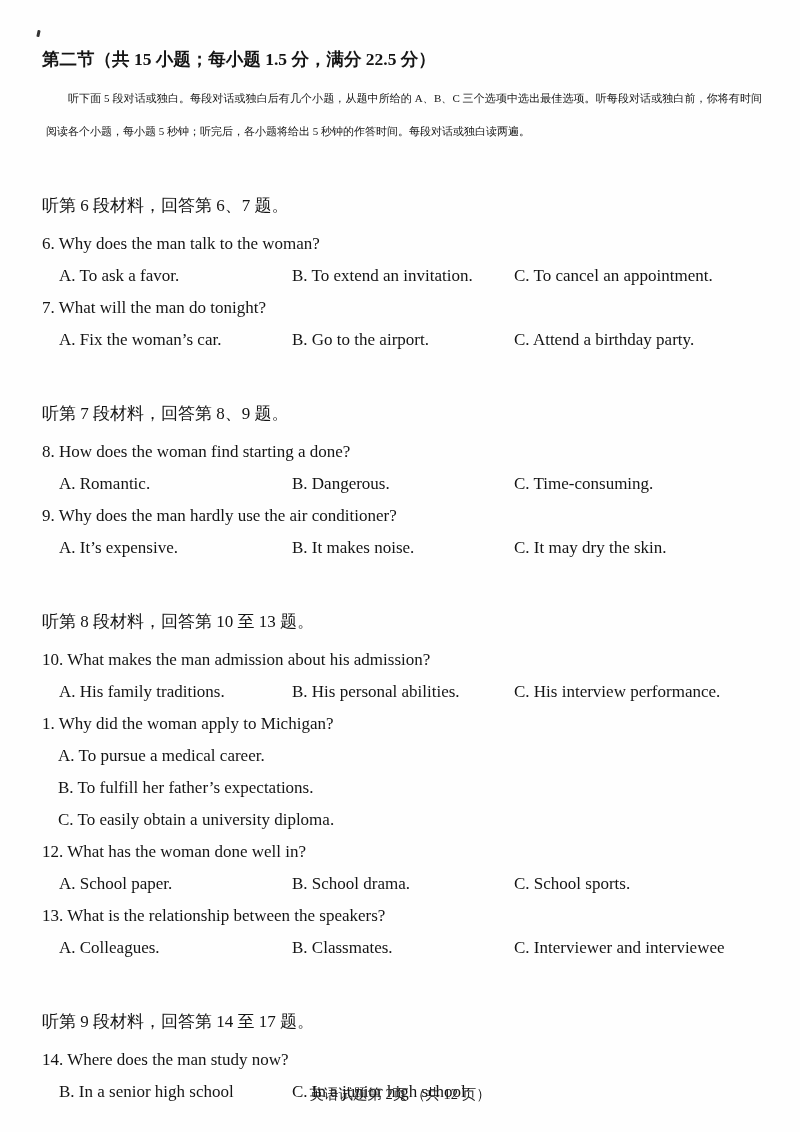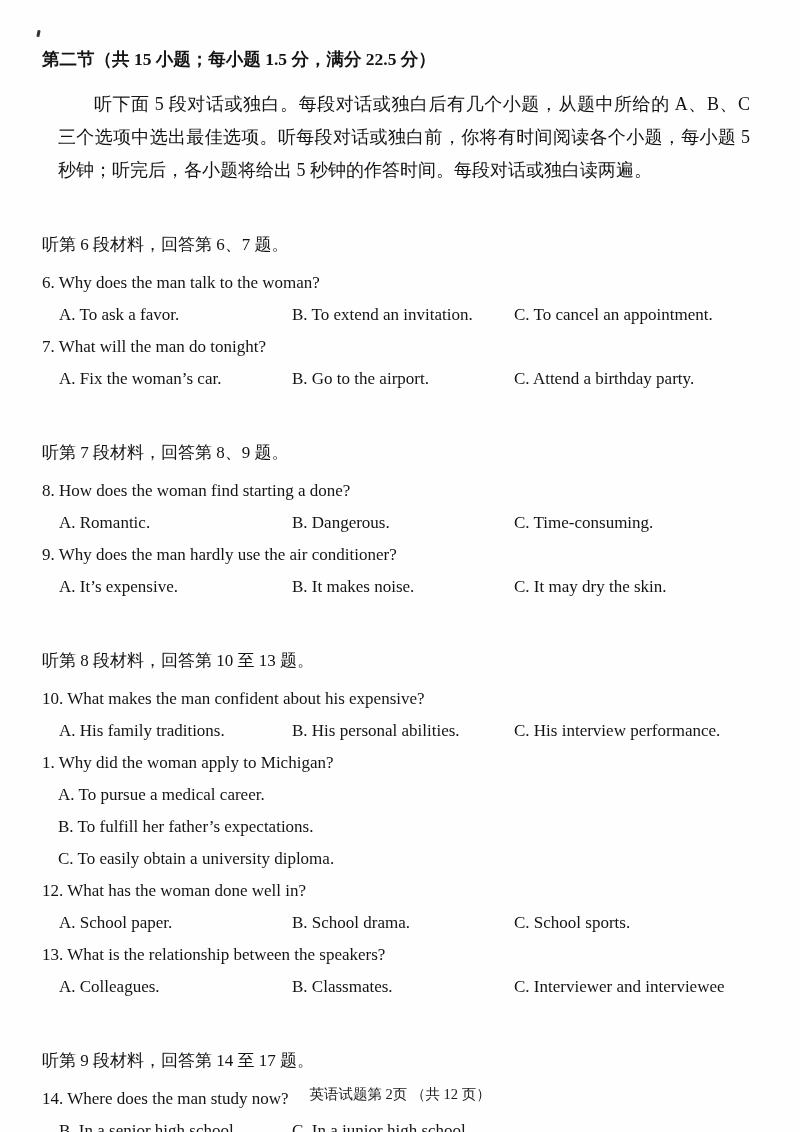--- a/index.html
+++ b/index.html
@@ -13,25 +13,25 @@
     overflow: hidden;
   }
   .content { padding: 46px 34px 0 42px; }
   .section-title {
     font-weight: bold;
     font-size: 17.5px;
     line-height: 26px;
     margin-bottom: 10px;
   }
   .instructions {
-    font-size: 18px;
+    font-size: 11px;
     line-height: 33px;
     text-indent: 2em;
     text-align: justify;
-    margin: 16px;
+    margin: 4px;
   }
   .block-header {
     font-size: 17px;
     line-height: 32px;
     margin-top: 42px;
     margin-bottom: 6px;
   }
   .q-line { font-size: 17px; line-height: 32px; }
   .opts {
     display: grid;
@@ -106,21 +106,21 @@
       <div class="opts">
         <span>A. It’s expensive.</span>
         <span>B. It makes noise.</span>
         <span>C. It may dry the skin.</span>
       </div>
     </div>
 
     <div>
       <div class="block-header">听第 8 段材料，回答第 10 至 13 题。</div>
 
-      <div class="q-line"><span>10.</span> <span>What makes the man confident about his expensive?</span></div>
+      <div class="q-line"><span>10.</span> <span>What makes the man admission about his admission?</span></div>
       <div class="opts">
         <span>A. His family traditions.</span>
         <span>B. His personal abilities.</span>
         <span>C. His interview performance.</span>
       </div>
 
       <div class="q-line"><span>1.</span> <span>Why did the woman apply to Michigan?</span></div>
       <div class="opt-stacked">A. To pursue a medical career.</div>
       <div class="opt-stacked">B. To fulfill her father’s expectations.</div>
       <div class="opt-stacked">C. To easily obtain a university diploma.</div>

